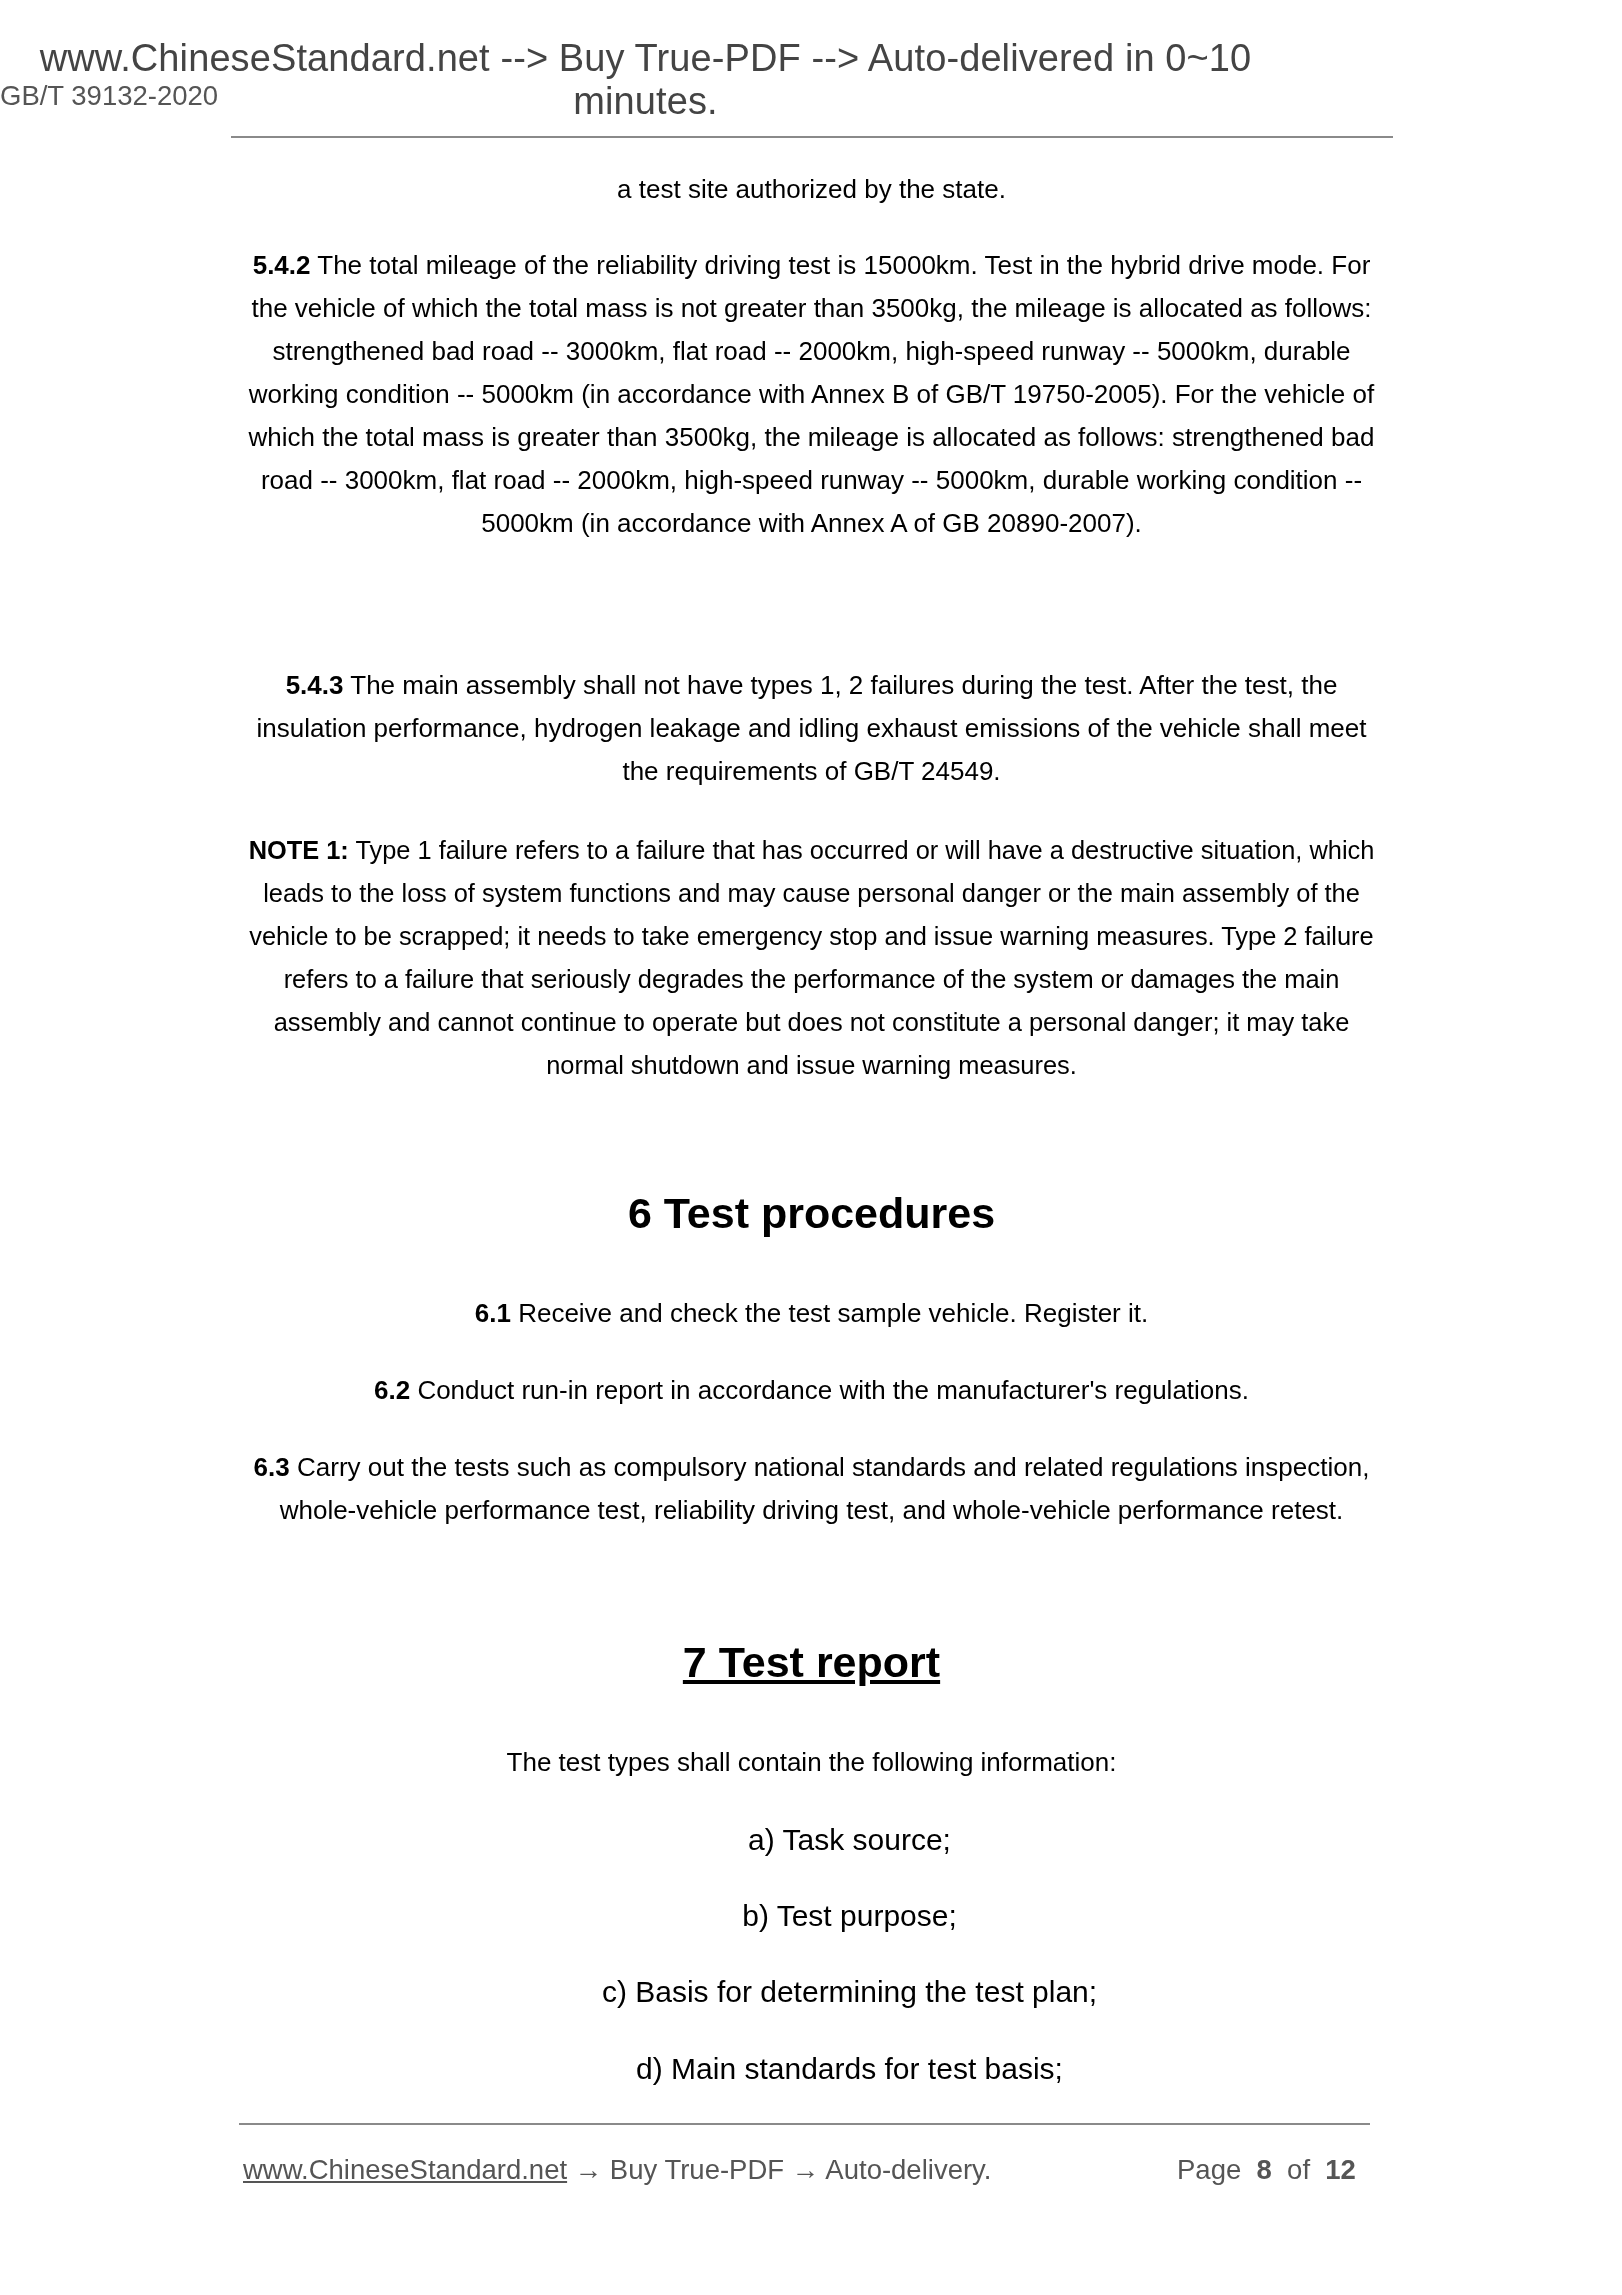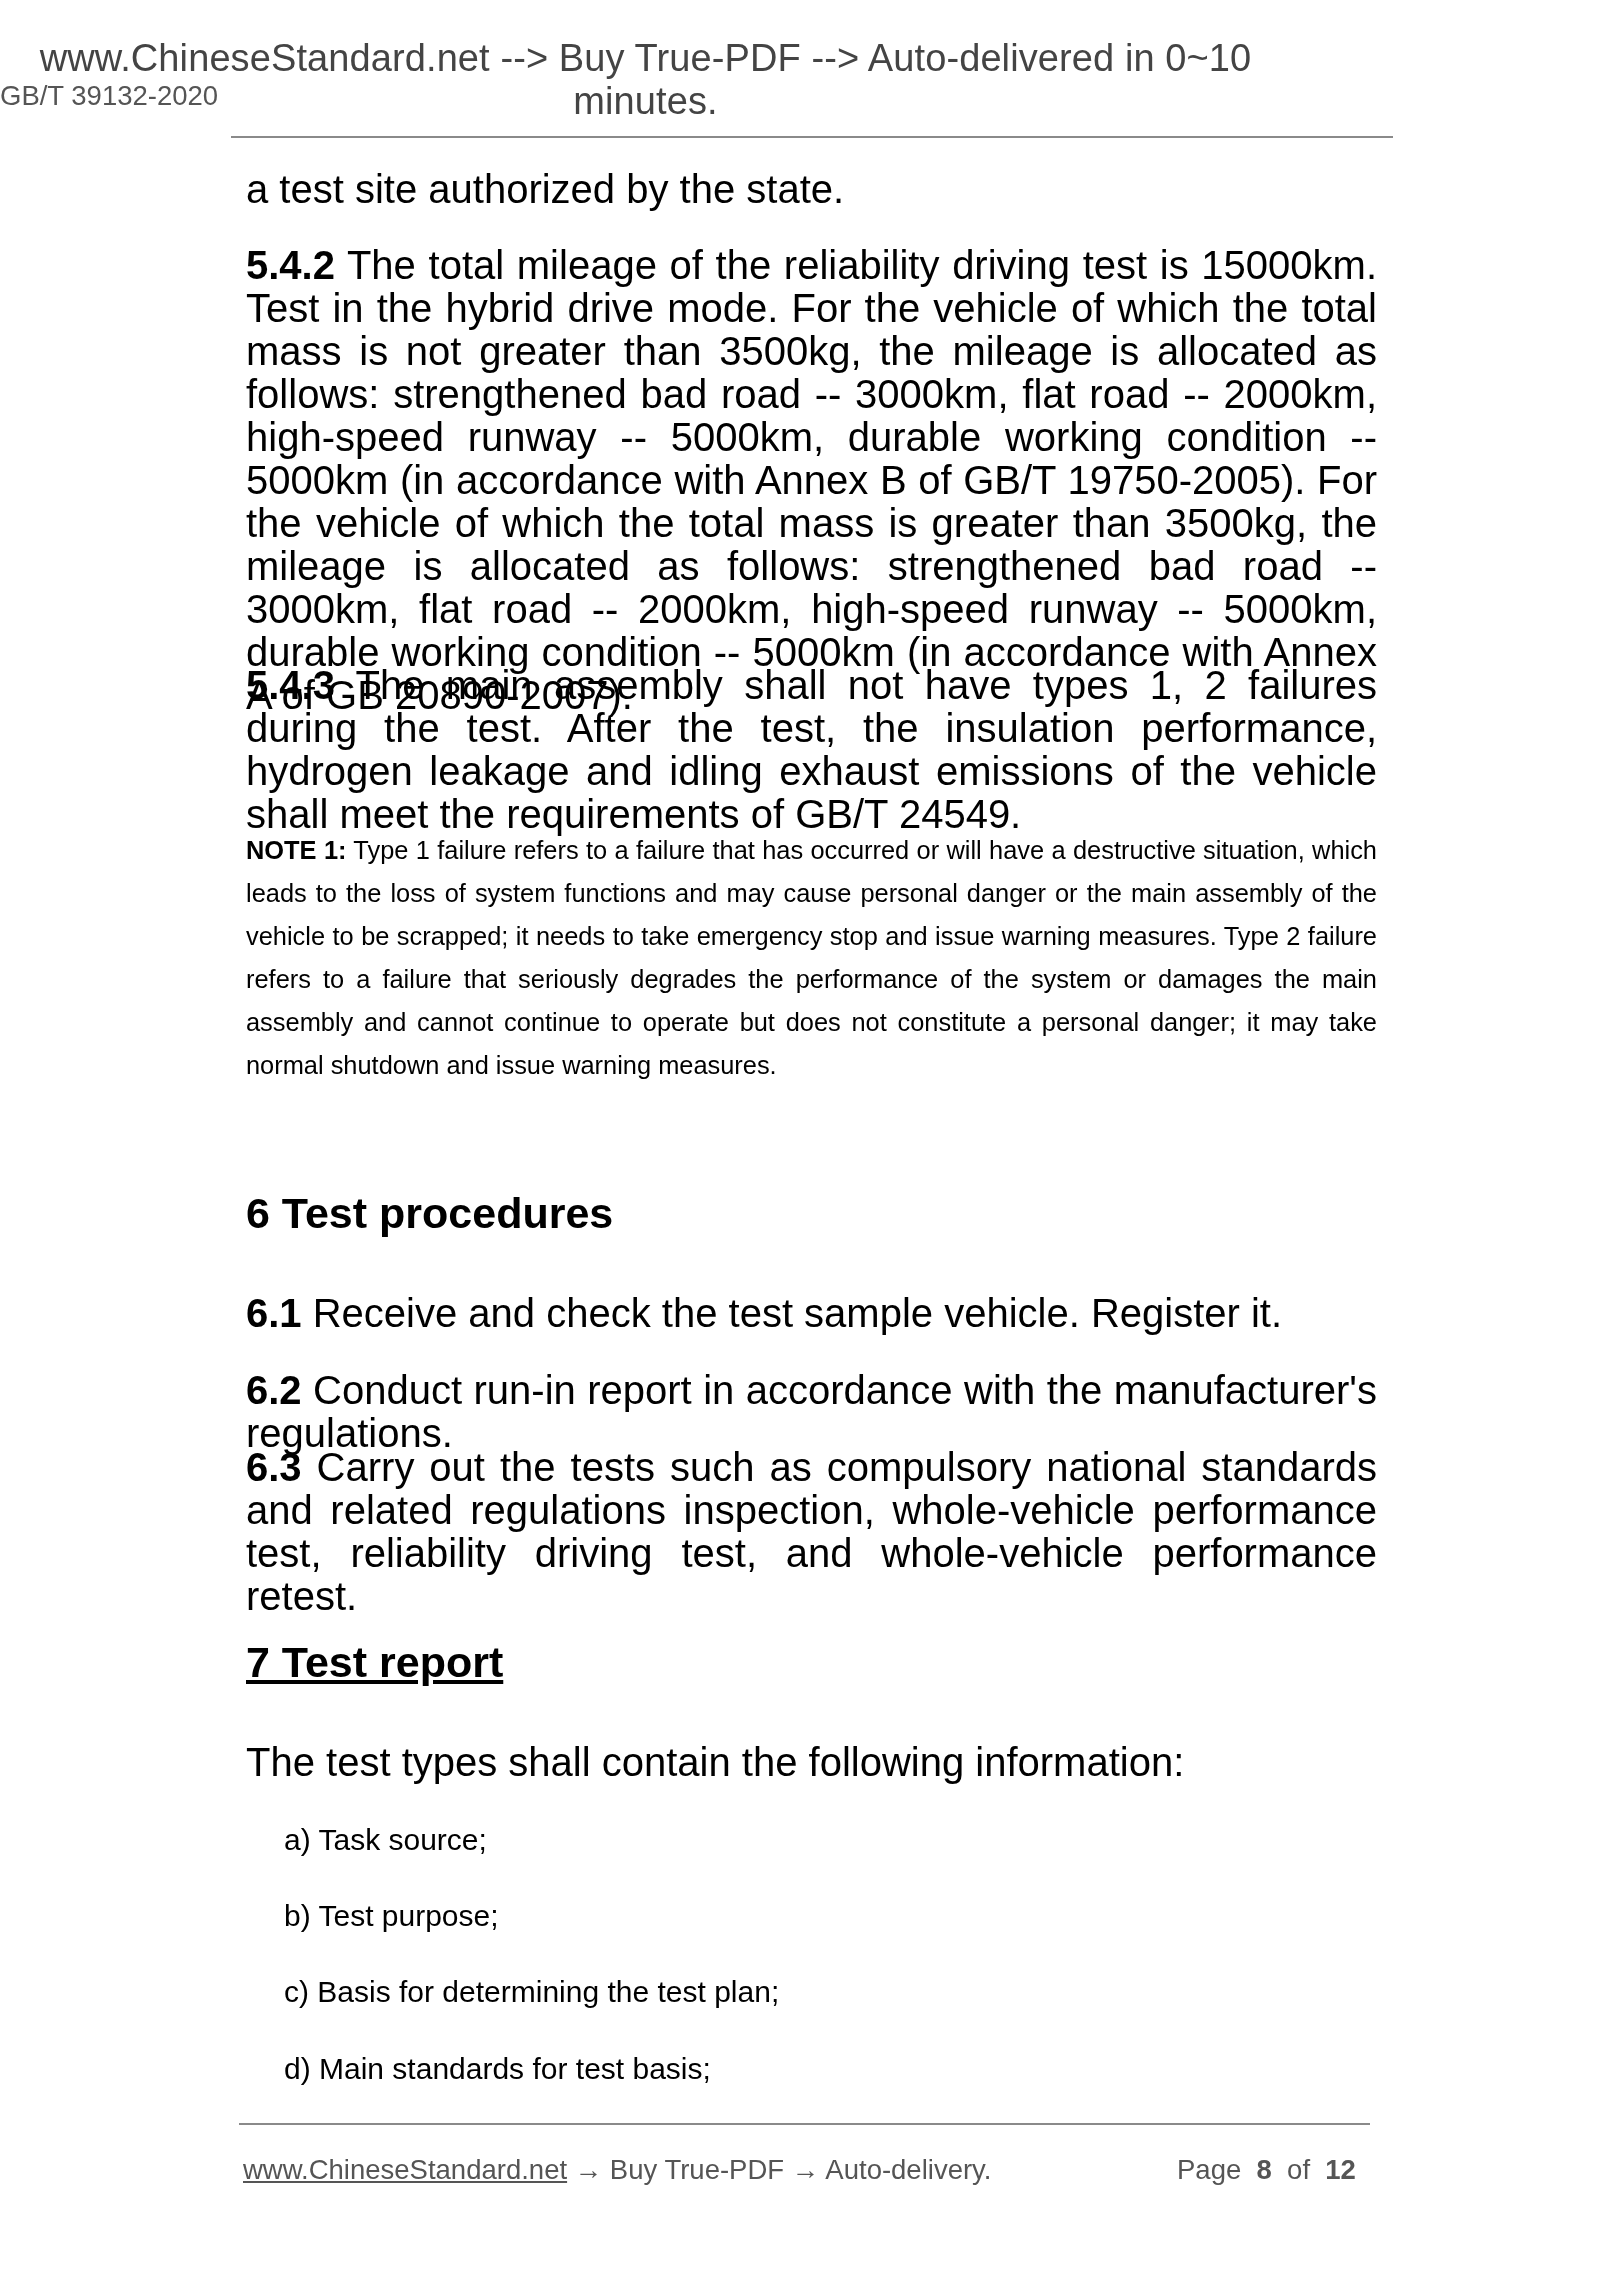--- a/index.html
+++ b/index.html
@@ -17,31 +17,31 @@
     font-size: 27.5px; color: #555; line-height: 32px;
   }
   .rule-top {
     position: absolute; left: 231px; width: 1162px; top: 136px; height: 1.7px; background: #8a8a8a;
   }
   .content {
     position: absolute; left: 246px; width: 1131px; top: 0;
   }
   p, .blk { margin: 0; }
   .body {
-    font-size: 40px; line-height: 43px; text-align: justify;
+    font-size: 26px; line-height: 43px; text-align: justify;
   }
   .body b { font-weight: bold; }
   .note {
     font-size: 25.4px; line-height: 43px; text-align: justify;
   }
   .h1 {
     font-size: 43px; font-weight: bold; line-height: 50px;
   }
   .item { font-size: 30px; line-height: 43px; padding-left: 38px; }
-  .abs { position: absolute; left: 0; width: 1131px; }
+  .abs { position: absolute; left: 0; width: 1131px; text-align: center; }
   .rule-bot {
     position: absolute; left: 239px; width: 1131px; top: 2123px; height: 1.7px; background: #8a8a8a;
   }
   .footer {
     position: absolute; top: 2153px; font-size: 27.5px; color: #555; line-height: 33px;
   }
   .footer-left { left: 243px; }
   .footer-left .link { text-decoration: underline; color: #555; cursor: pointer; }
   .footer-right { left: 1177px; }
   .footer-right b { font-weight: bold; }

